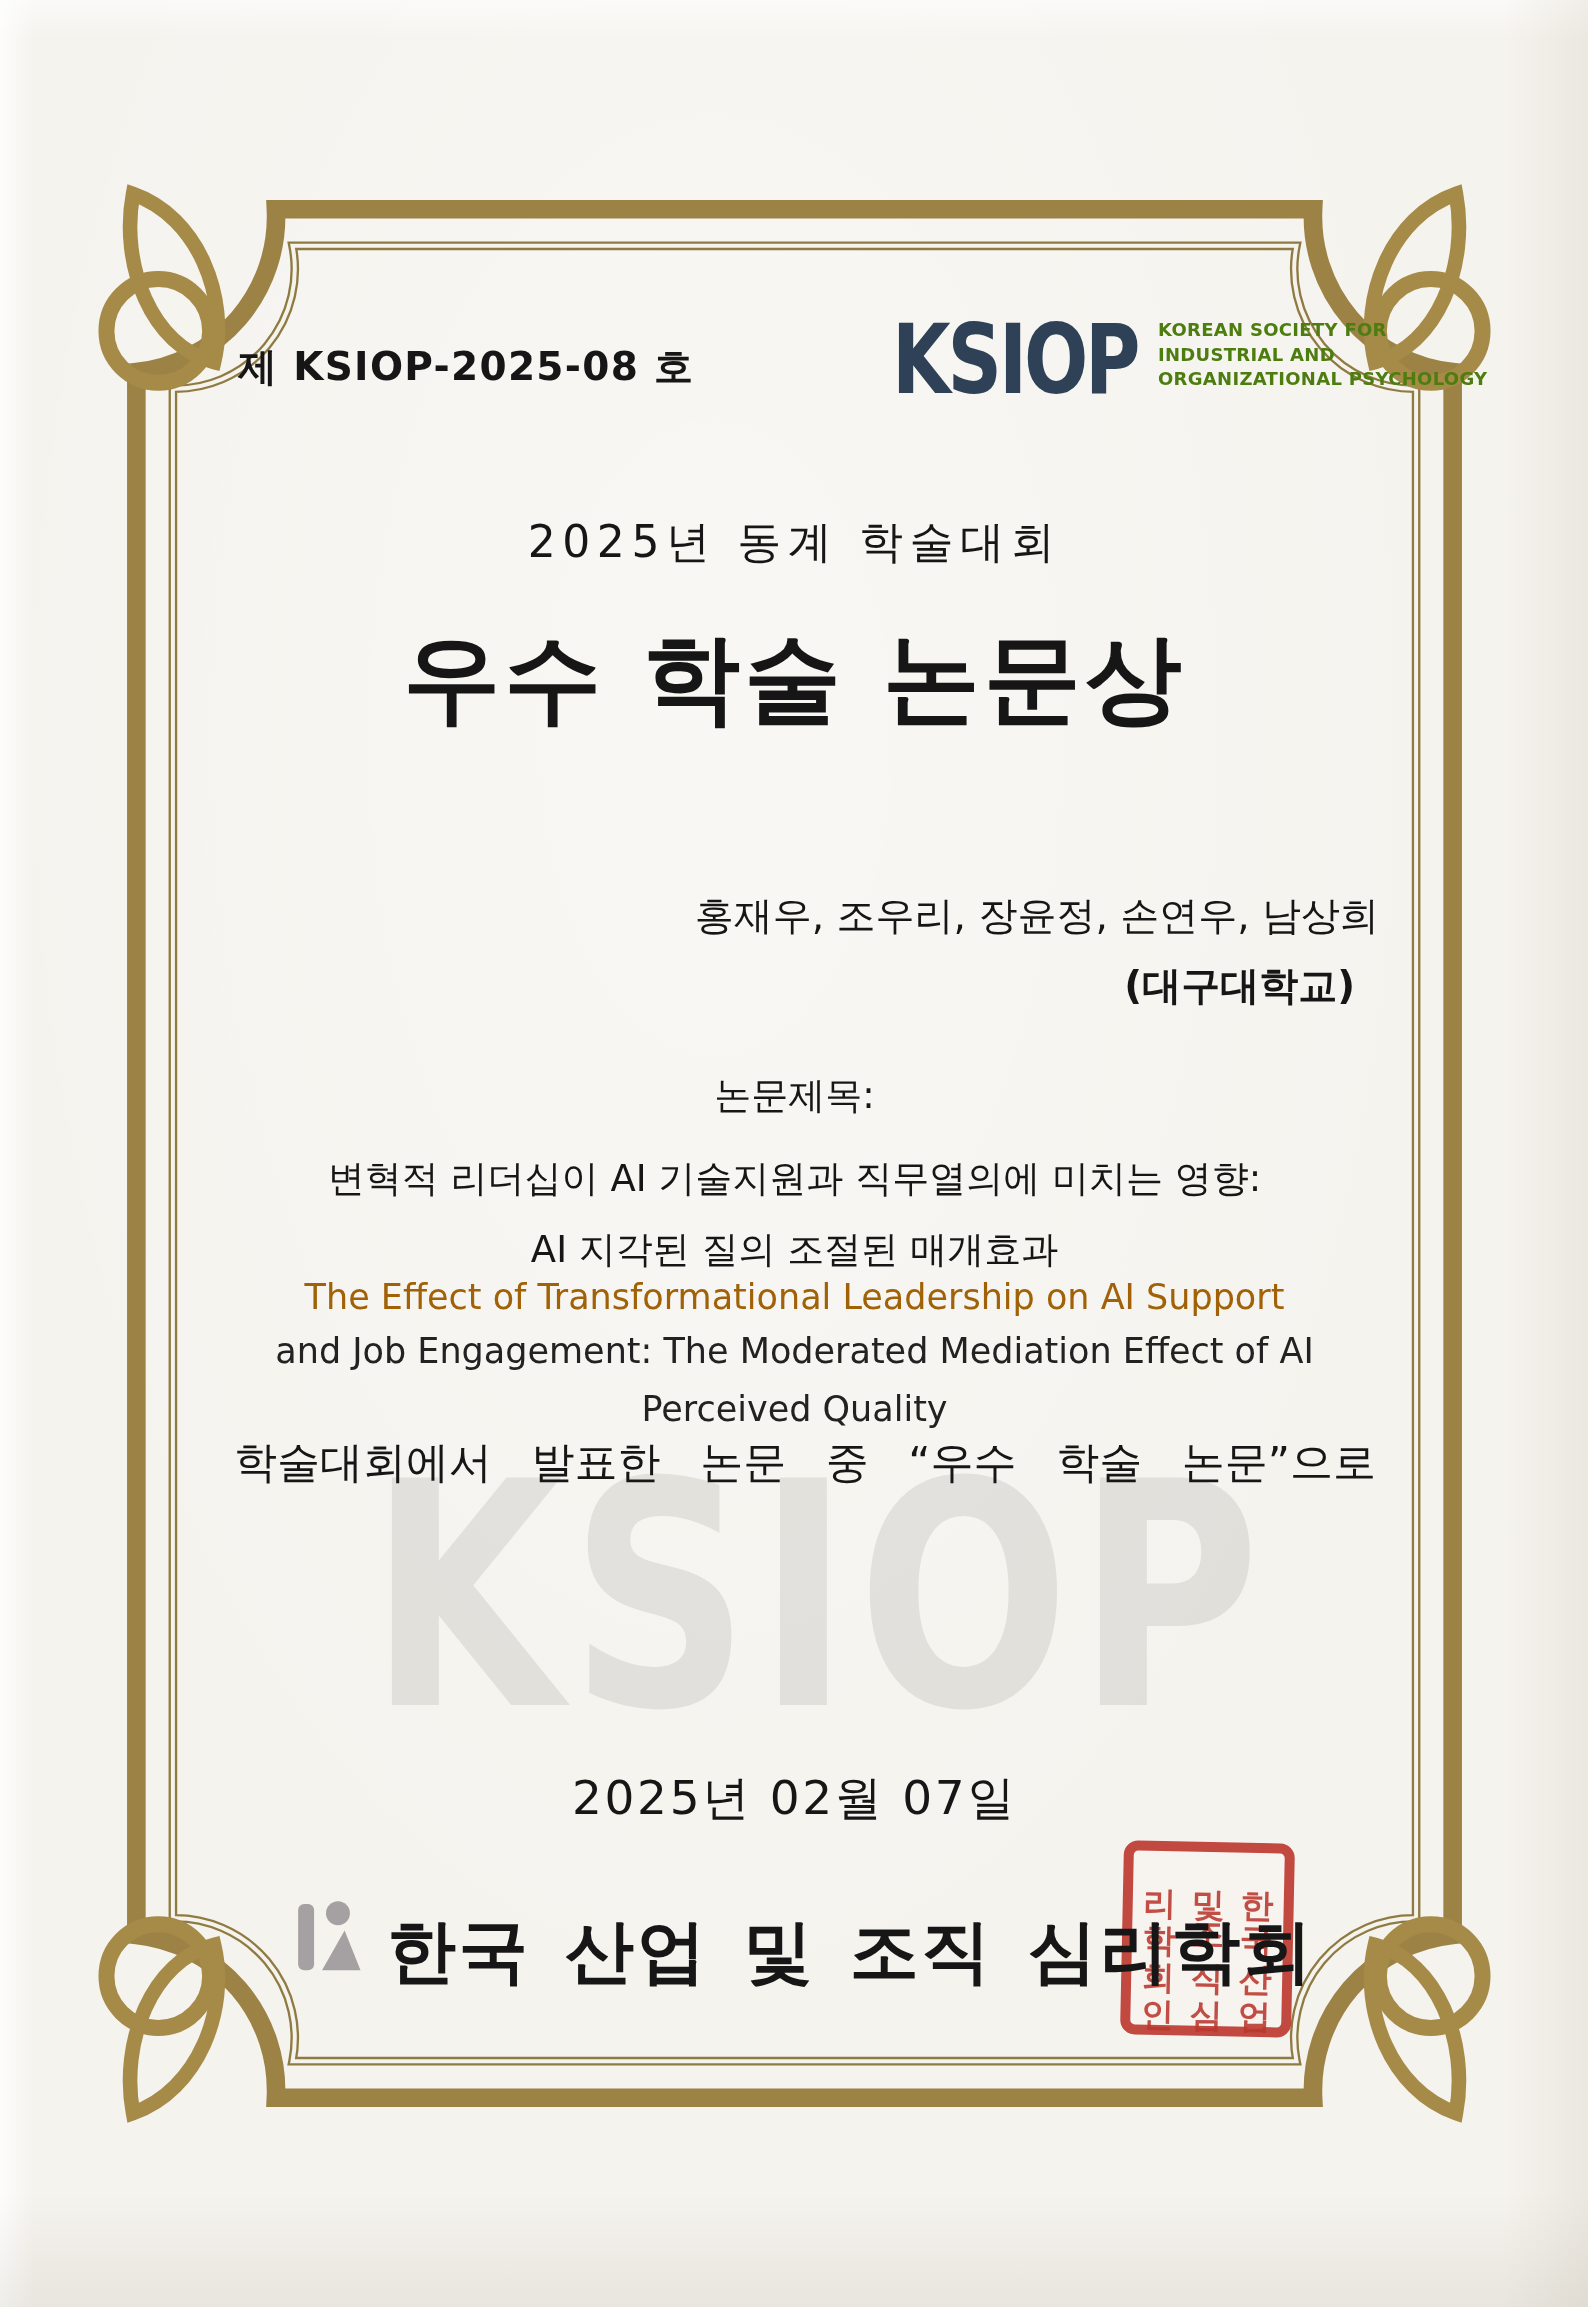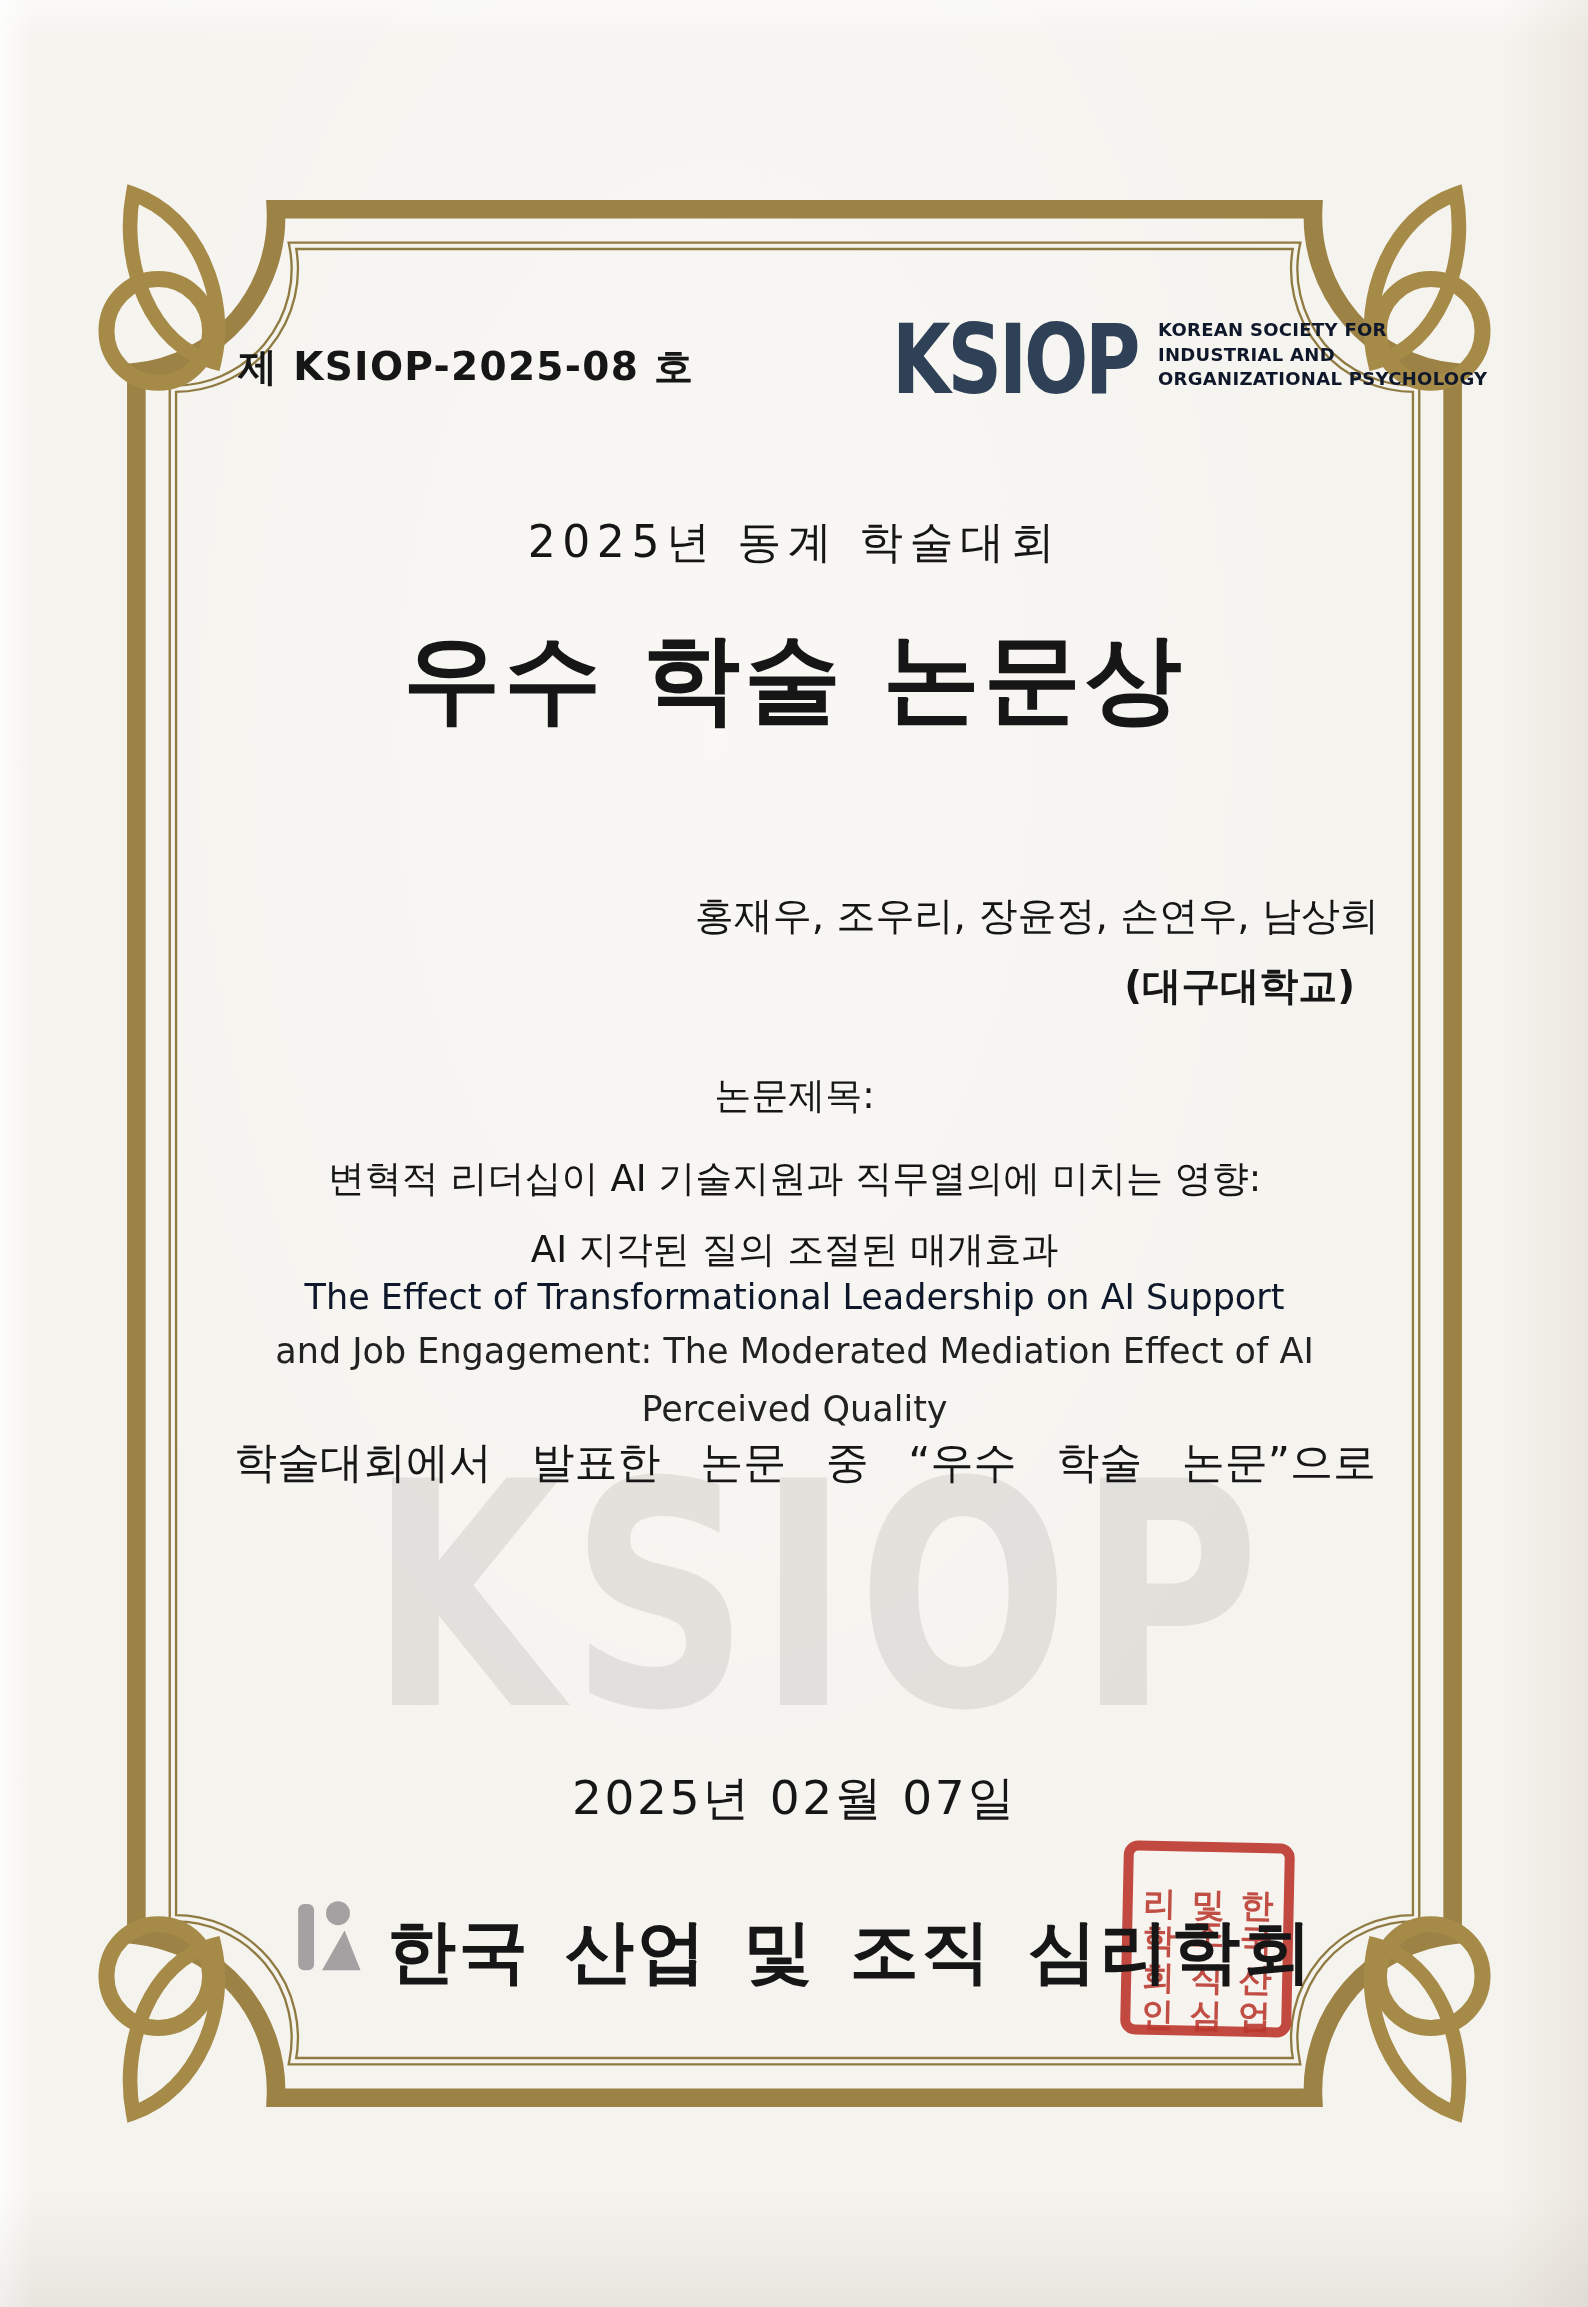--- a/index.html
+++ b/index.html
@@ -29,33 +29,33 @@
   .watermark{left:369px;top:1441px;z-index:1;
     font-size:312px;font-weight:600;line-height:1;letter-spacing:9.3px;
     color:rgba(95,92,86,.13);transform:scaleX(.8);transform-origin:left top;white-space:nowrap;}
 
   .cert-number{left:238px;top:340px;z-index:3;font-size:39px;font-weight:700;letter-spacing:1.3px;}
 
   .logo-wordmark{left:892px;top:311px;z-index:3;
     font-size:97px;font-weight:800;line-height:1;letter-spacing:-4px;color:#2e4156;
     transform:scaleX(.78);transform-origin:left top;}
   .logo-tagline{left:1158px;top:318px;z-index:3;
-    font-size:18px;font-weight:700;line-height:24.6px;letter-spacing:0.3px;color:#0f172a;white-space:pre-line;}
+    font-size:18px;font-weight:700;line-height:24.6px;letter-spacing:0.3px;color:#4d7c0f;white-space:pre-line;}
 
   .event-title{top:513px;z-index:3;font-size:44px;font-weight:500;letter-spacing:6.6px;}
   .award-title{top:615px;z-index:3;font-size:97px;font-weight:800;letter-spacing:4px;}
 
   .authors{right:210px;top:889px;z-index:3;font-size:39px;font-weight:500;text-align:right;}
   .affiliation{right:234px;top:959px;z-index:3;font-size:39px;font-weight:700;text-align:right;}
 
   .pt-line{z-index:3;white-space:nowrap;}
   .pt-label{top:1071px;font-size:37px;font-weight:500;}
   .pt-k1{top:1154px;font-size:37px;font-weight:500;}
   .pt-k2{top:1225px;font-size:37px;font-weight:500;}
-  .pt-e1{top:1277px;font-size:35px;font-weight:400;color:#0f172a;}
+  .pt-e1{top:1277px;font-size:35px;font-weight:400;color:#a16207;}
   .pt-e2{top:1331px;font-size:35px;font-weight:400;color:#222;}
   .pt-e3{top:1389px;font-size:35px;font-weight:400;color:#222;}
 
   .body-block{left:234px;top:1441px;width:1142px;z-index:3;}
   .body-line{font-size:43px;font-weight:500;line-height:43px;height:43px;margin-bottom:40px;}
   .just{text-align:justify;text-align-last:justify;}
 
   .date-line{top:1767px;z-index:3;font-size:47px;font-weight:500;letter-spacing:2.7px;}
 
   .org-mark{left:298px;top:1900px;z-index:3;}

